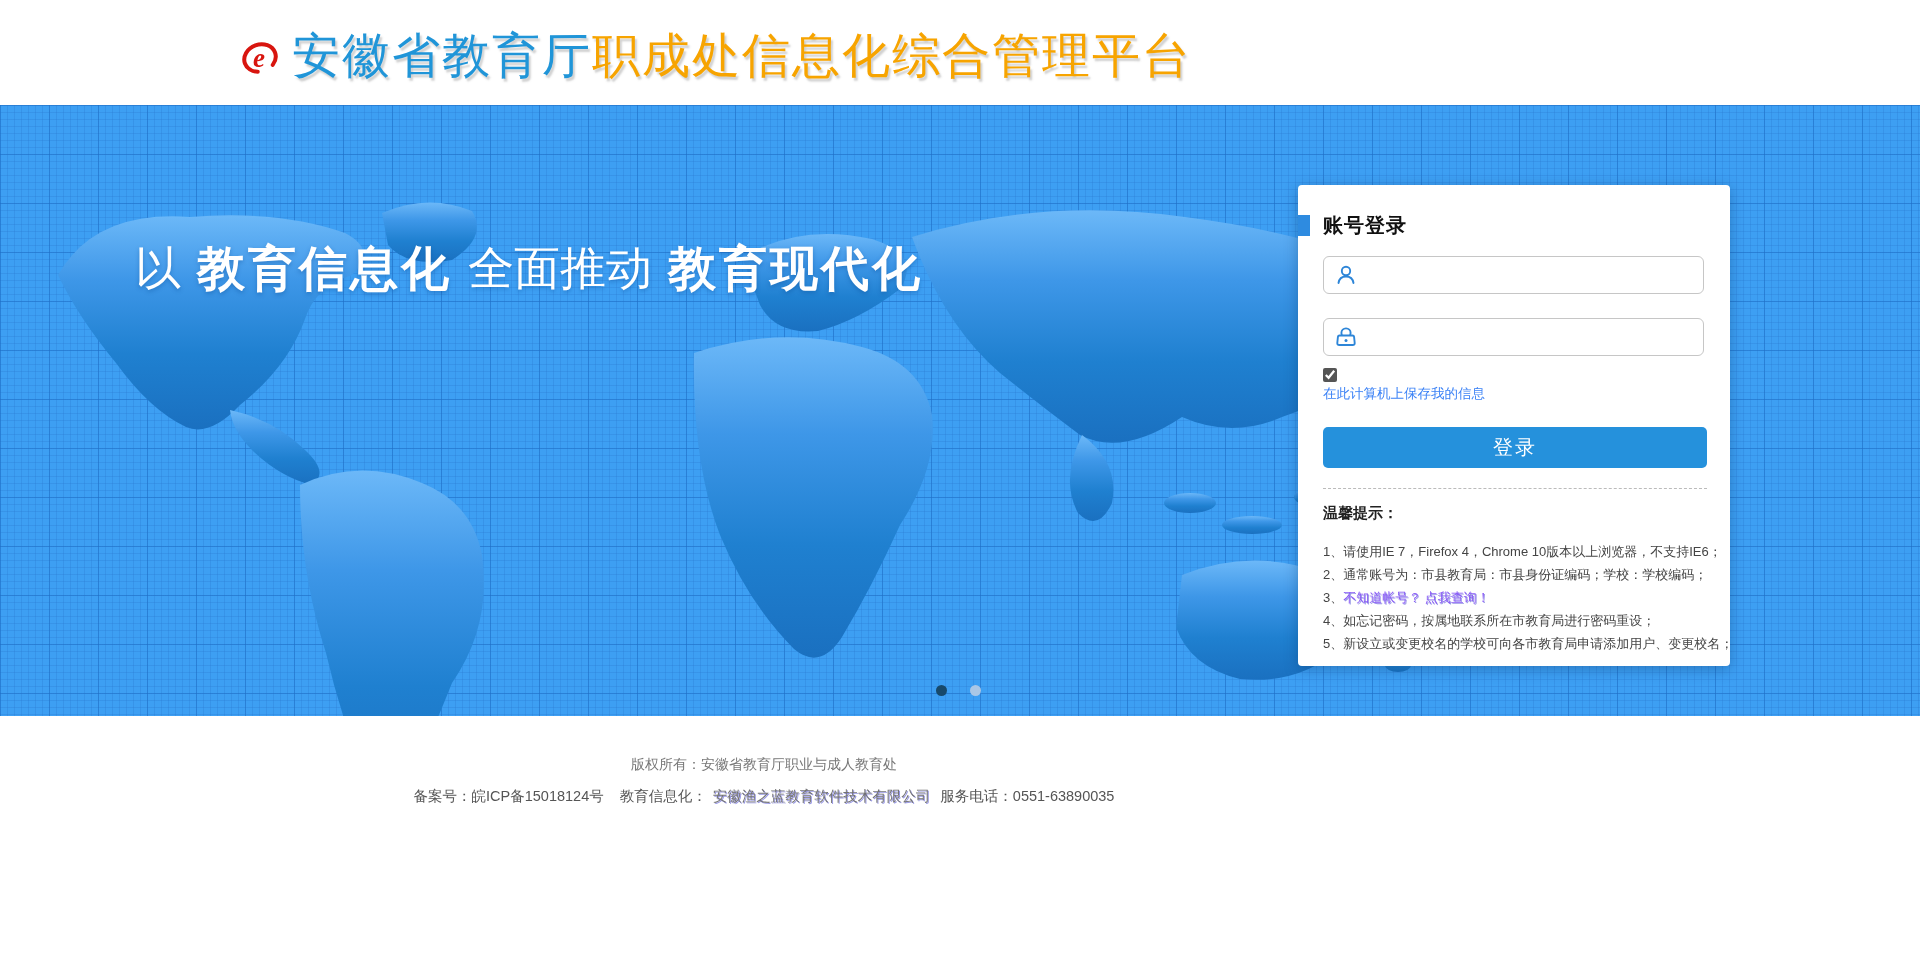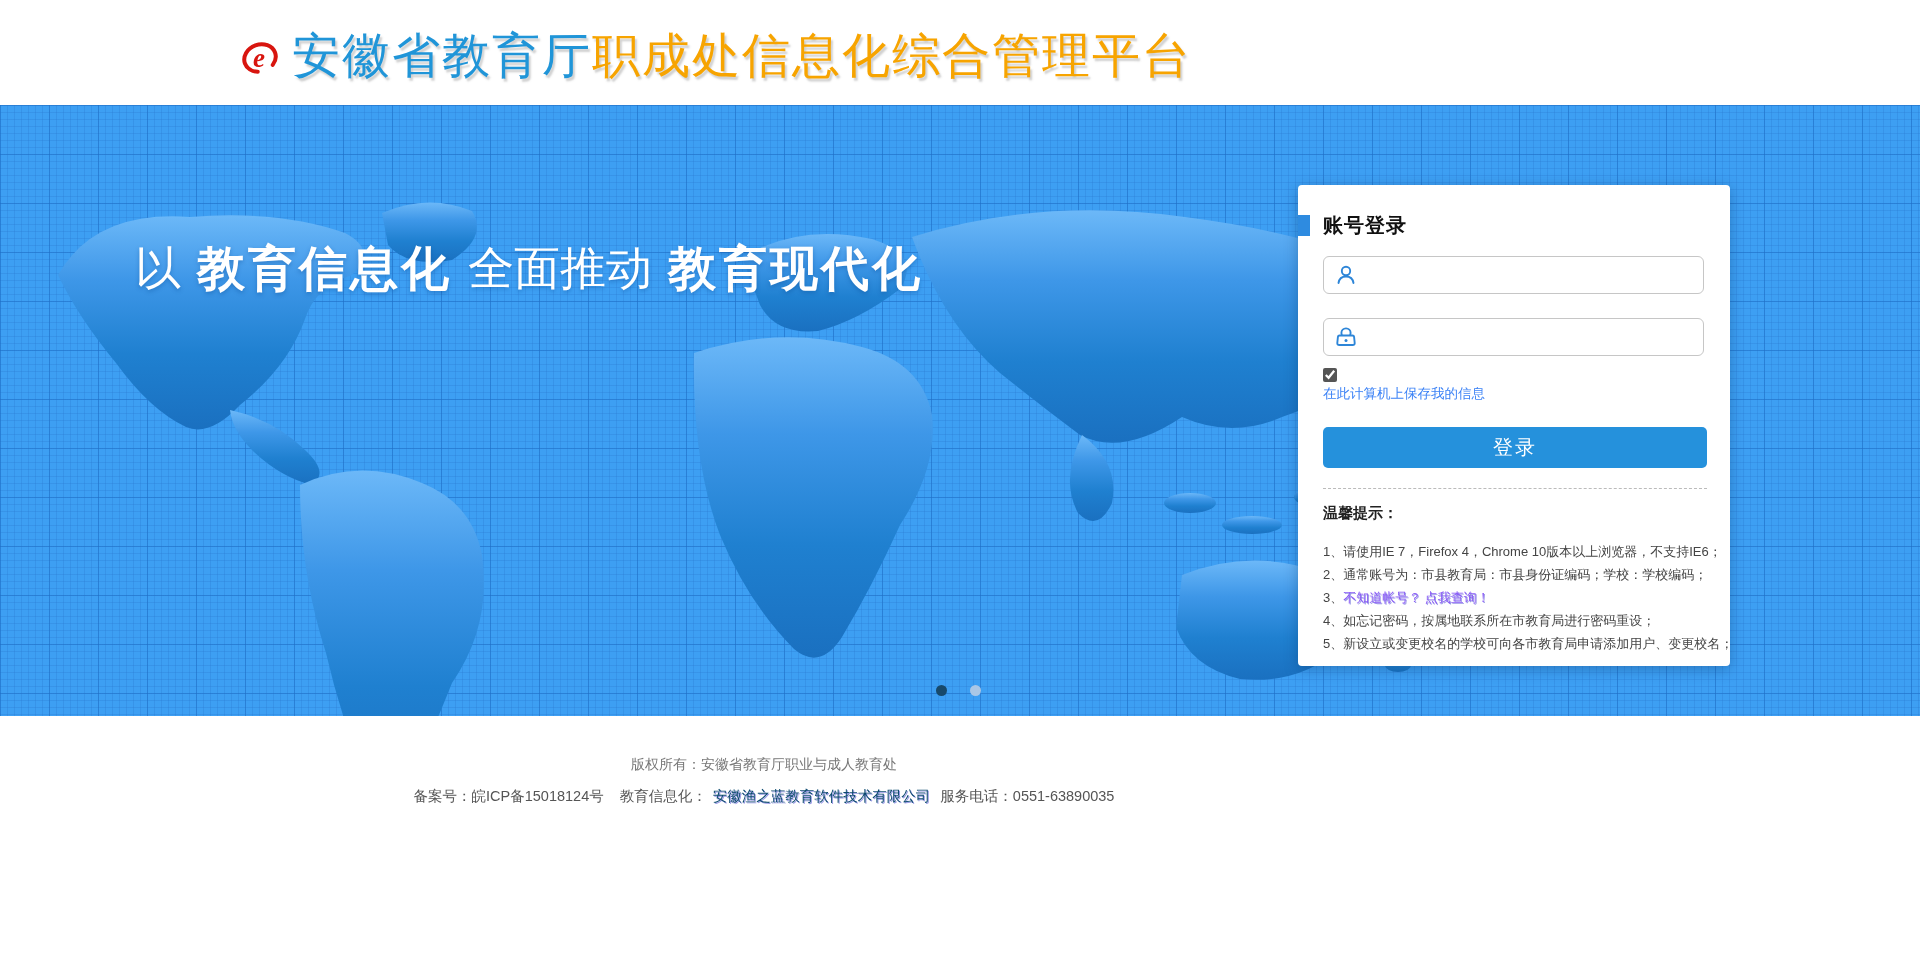--- a/index.html
+++ b/index.html
@@ -66,21 +66,21 @@
   .tips { position:absolute; left:25px; top:355px; width:392px; list-style:none; }
   .tips li { font-size:13px; color:#444; line-height:23px; white-space:nowrap; }
   .tip-link { color:#8b5cf6; text-decoration:none; text-shadow:1px 1px 0 rgba(64,64,208,0.55); cursor:pointer; }
   .tip-num { color:#444; }
 
   
   .footer { position:absolute; left:0; top:716px; width:1528px; text-align:center; }
   .footer-line1 { margin-top:40px; font-size:14px; color:#777; }
   .footer-line2 { margin-top:13px; font-size:14.5px; color:#555; }
   .footer-line2 .seg { margin:0 6px; }
-  .company-link { color:#0c4a6e; text-decoration:none; text-shadow:1px 1px 0 rgba(64,64,208,0.55); cursor:pointer; }
+  .company-link { color:#737373; text-decoration:none; text-shadow:1px 1px 0 rgba(64,64,208,0.55); cursor:pointer; }
 </style>
 </head>
 <body>
 
 <div class="stage">
 
   <div class="header">
     <div class="brand">
       <svg class="brand-icon" viewBox="0 0 44 52">
         <g transform="rotate(-20 22 28)">

